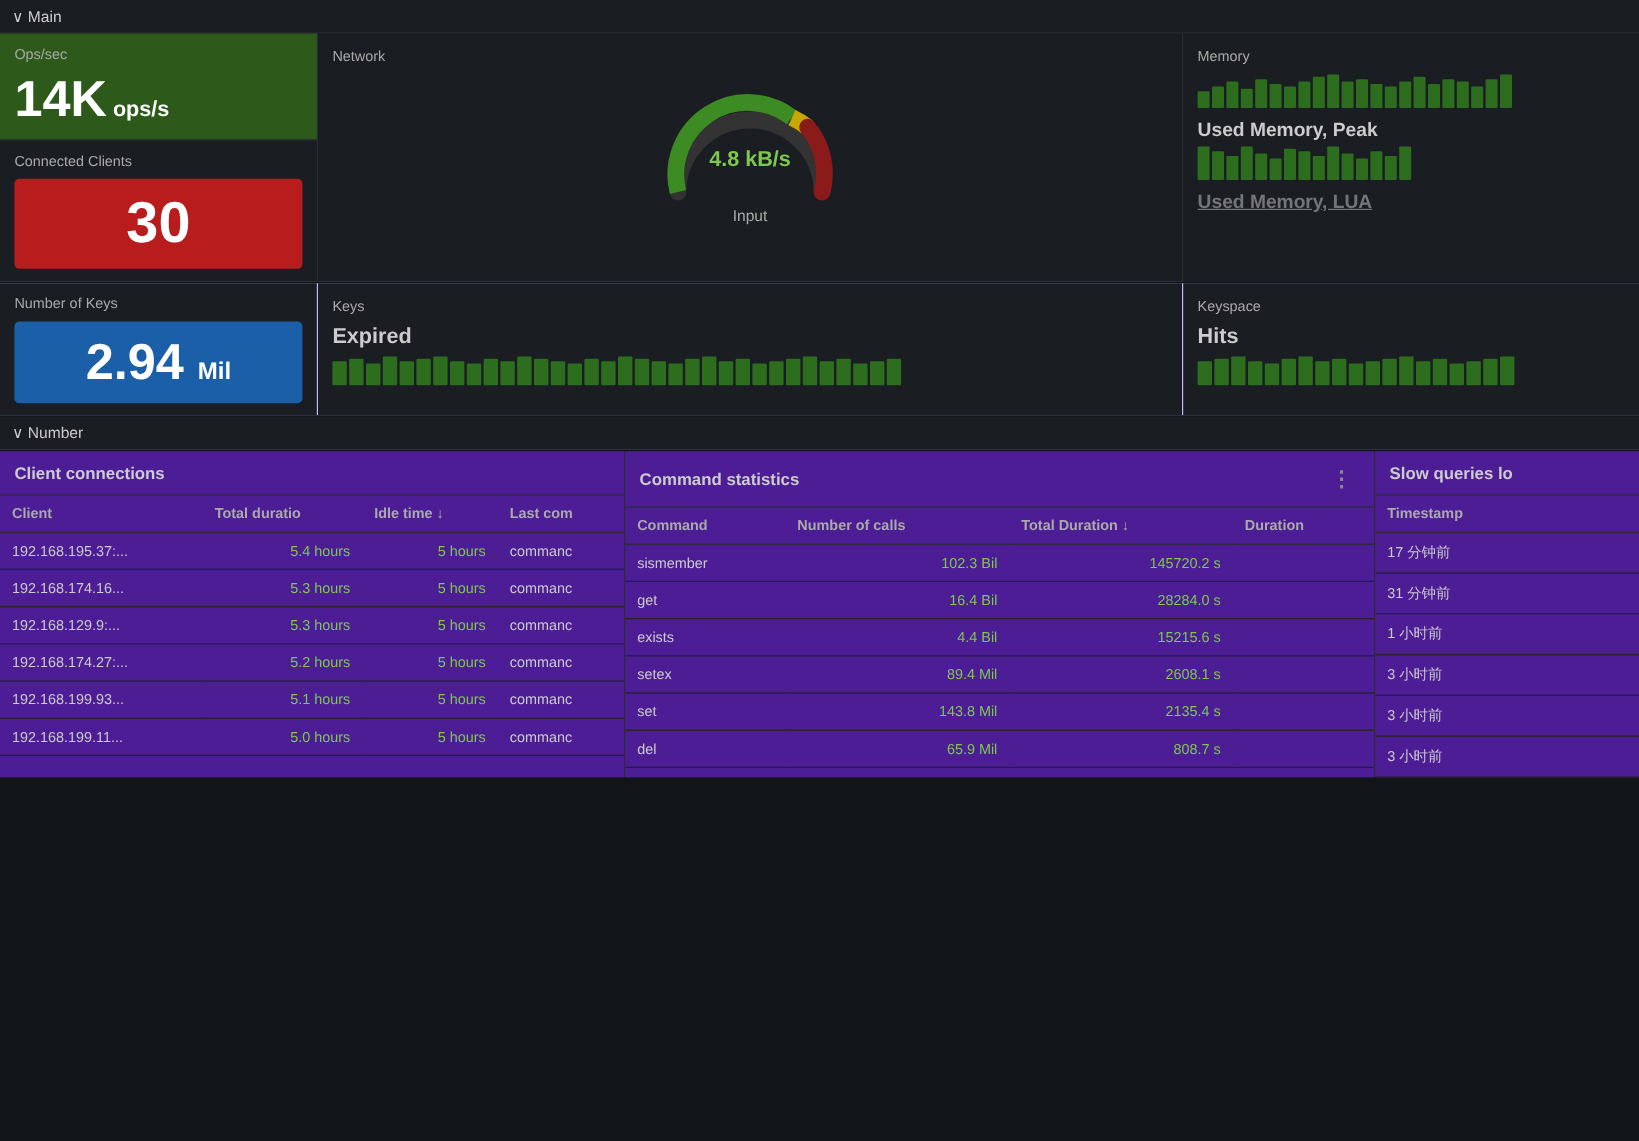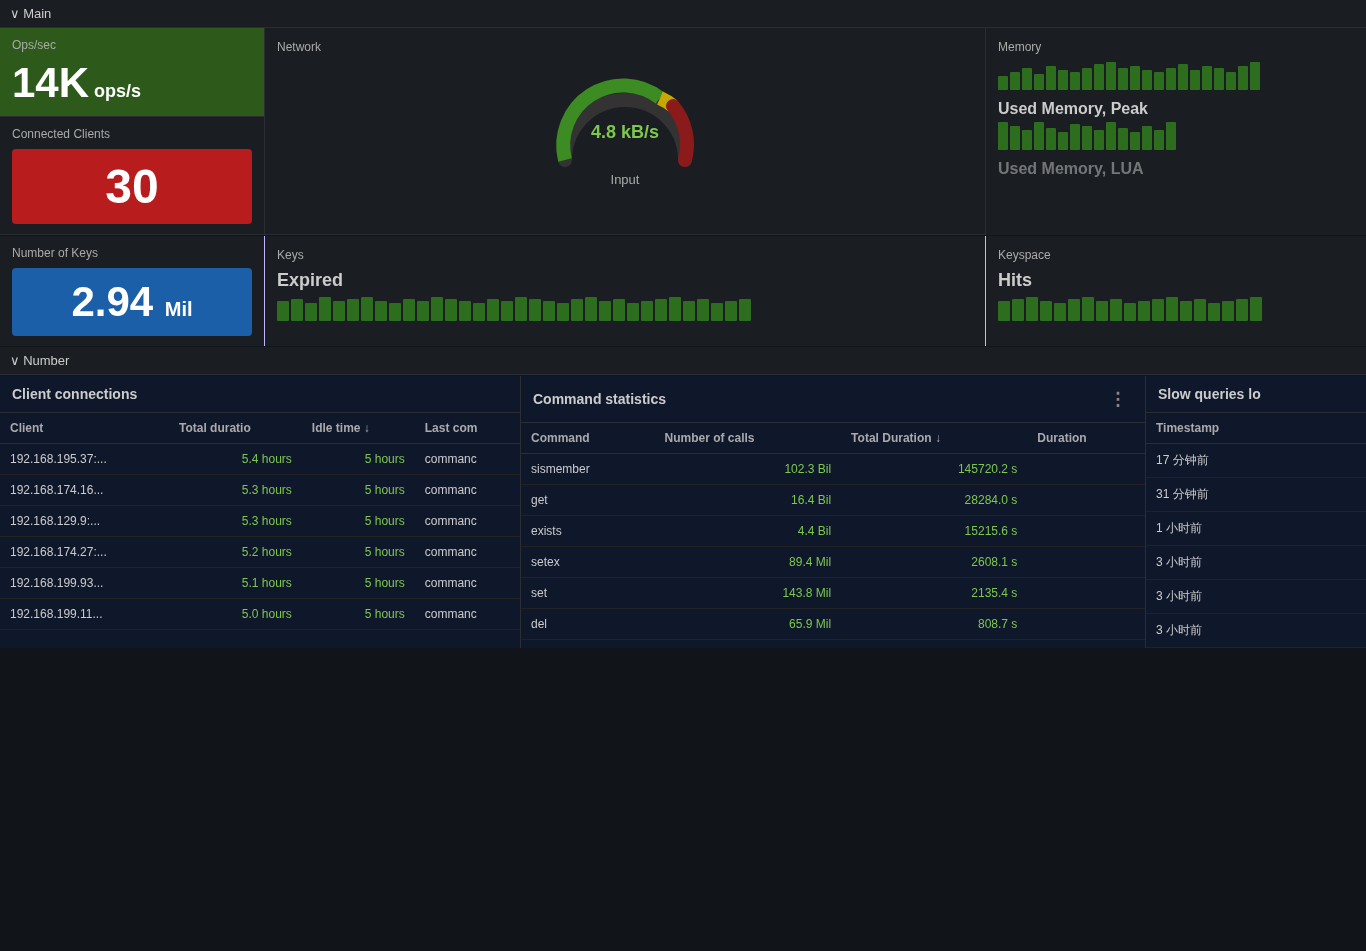--- a/index.html
+++ b/index.html
@@ -89,21 +89,21 @@
       border-radius: 1px;
     }
     .keys-item-label {
       color: #ccc;
       font-size: 18px;
       font-weight: 600;
       margin-bottom: 6px;
     }
 
     .table-panel {
-      background: #0f172a;
+      background: #4c1d95;
       padding: 0;
       overflow: hidden;
     }
 
     .table-panel-header {
       padding: 10px 12px;
       font-size: 14px;
       color: #ccc;
       font-weight: 600;
       border-bottom: 1px solid #2a2d33;
@@ -264,21 +264,21 @@
           <div class="bar-seg" style="height:28px;"></div>
         <div class="bar-seg" style="height:22px;"></div>
           <div class="bar-seg" style="height:18px;"></div>
         <div class="bar-seg" style="height:24px;"></div>
           <div class="bar-seg" style="height:20px;"></div>
         <div class="bar-seg" style="height:28px;"></div>
       </div>
     </div>
 
     <div class="memory-item">
-      <div class="memory-item-label" style="opacity:0.5;">Used Memory, LUA</div>
+      <div class="memory-item-label" style="opacity:0.5;text-decoration:underline;">Used Memory, LUA</div>
     </div>
   </div>
 
 </div>
 
 <div style="display:grid; grid-template-columns:264px 1fr 380px; gap:1px; background:#c4b5fd; margin-top:1px;">
 
   <div style="background:#1a1d22; padding:10px 12px;">
     <div class="panel-label">Number of Keys</div>
     <div class="keys-count-value">

